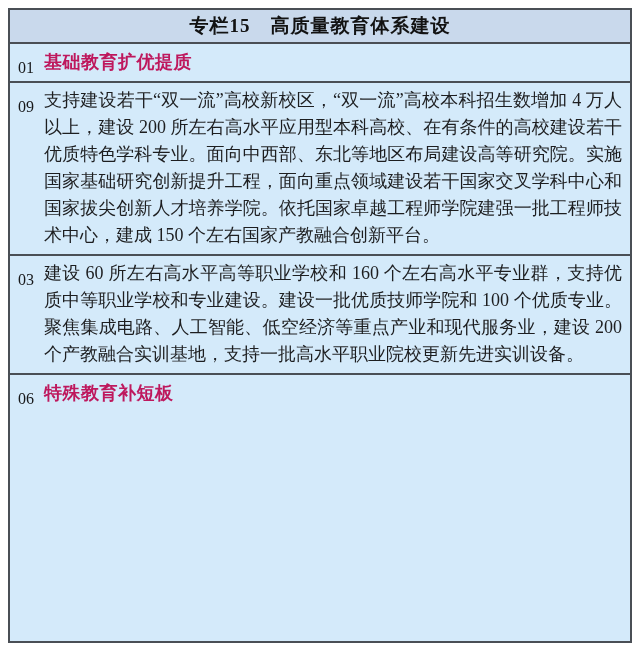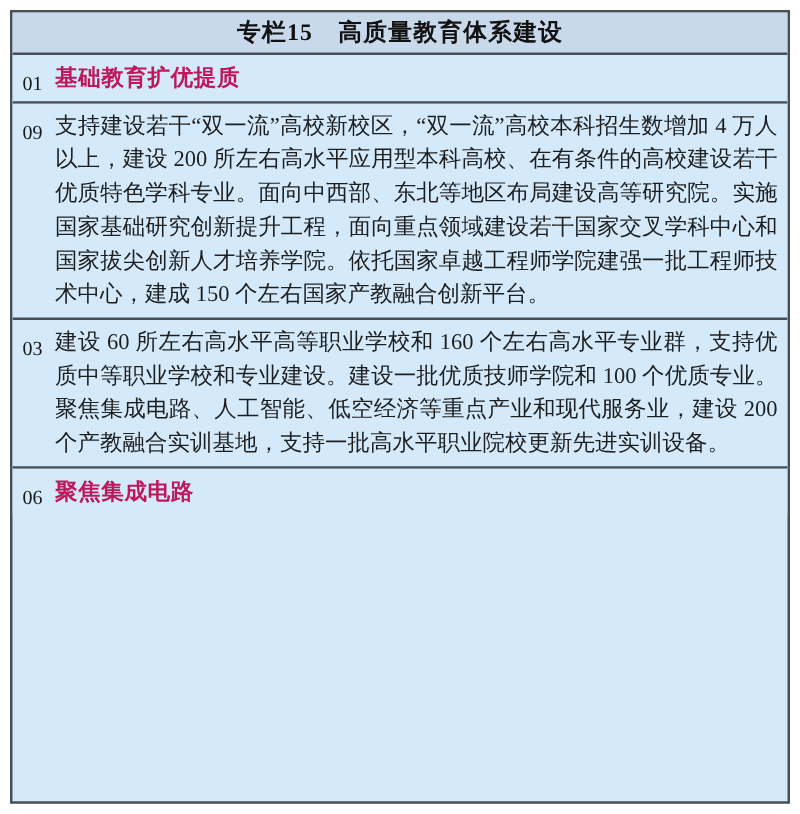--- a/index.html
+++ b/index.html
@@ -98,17 +98,17 @@
       <p class="para">支持建设若干“双一流”高校新校区，“双一流”高校本科招生数增加 4 万人以上，建设 200 所左右高水平应用型本科高校、在有条件的高校建设若干优质特色学科专业。面向中西部、东北等地区布局建设高等研究院。实施国家基础研究创新提升工程，面向重点领域建设若干国家交叉学科中心和国家拔尖创新人才培养学院。依托国家卓越工程师学院建强一批工程师技术中心，建成 150 个左右国家产教融合创新平台。</p>
     </section>
 
     <section class="item">
       <span class="num">03</span>
       <p class="para">建设 60 所左右高水平高等职业学校和 160 个左右高水平专业群，支持优质中等职业学校和专业建设。建设一批优质技师学院和 100 个优质专业。聚焦集成电路、人工智能、低空经济等重点产业和现代服务业，建设 200 个产教融合实训基地，支持一批高水平职业院校更新先进实训设备。</p>
     </section>
 
     <section class="item">
       <span class="num">06</span>
-      <span class="head">聚焦集成电路</span>
+      <span class="head">特殊教育补短板</span>
     </section>
 
   </div>
 </div>
 
 </body></html>

